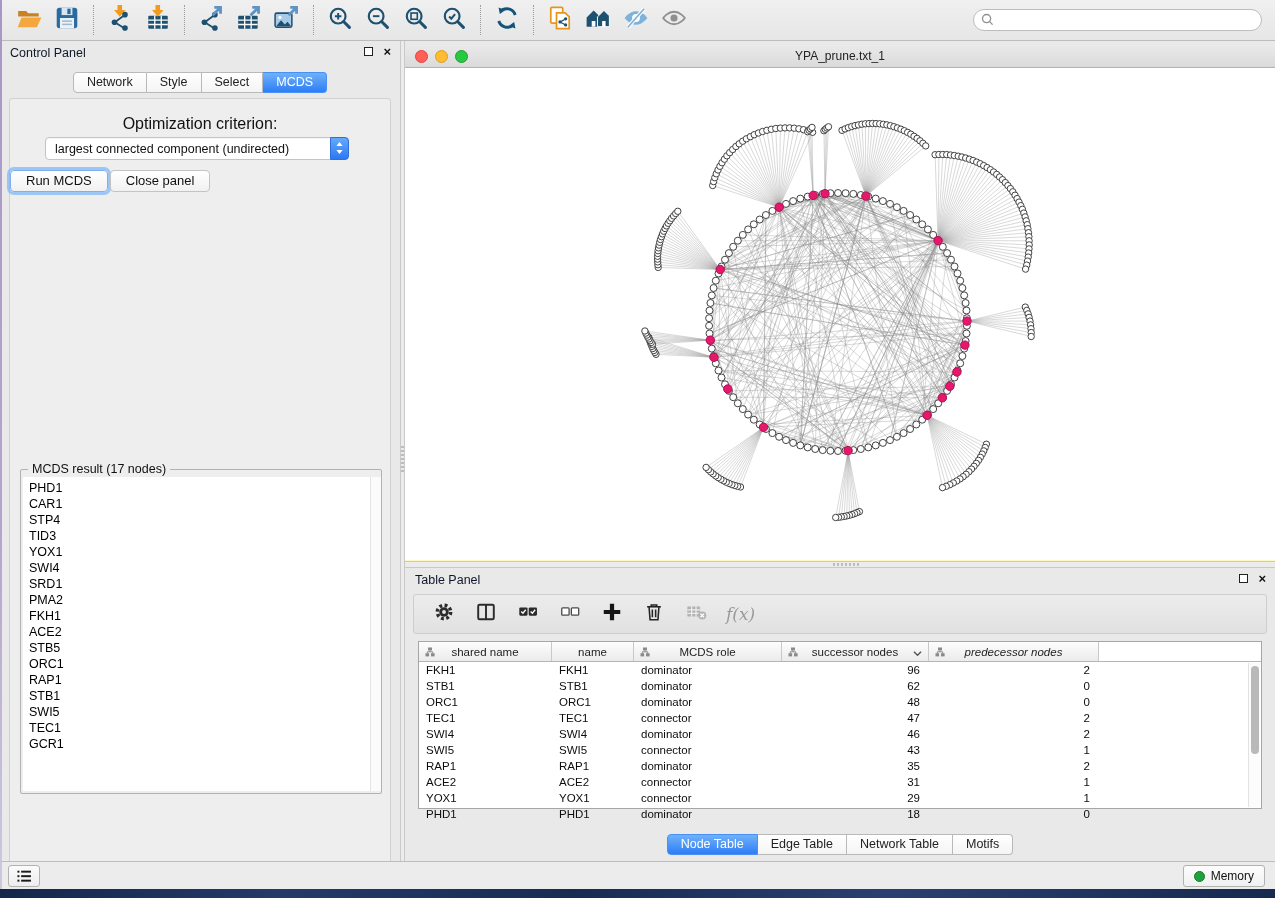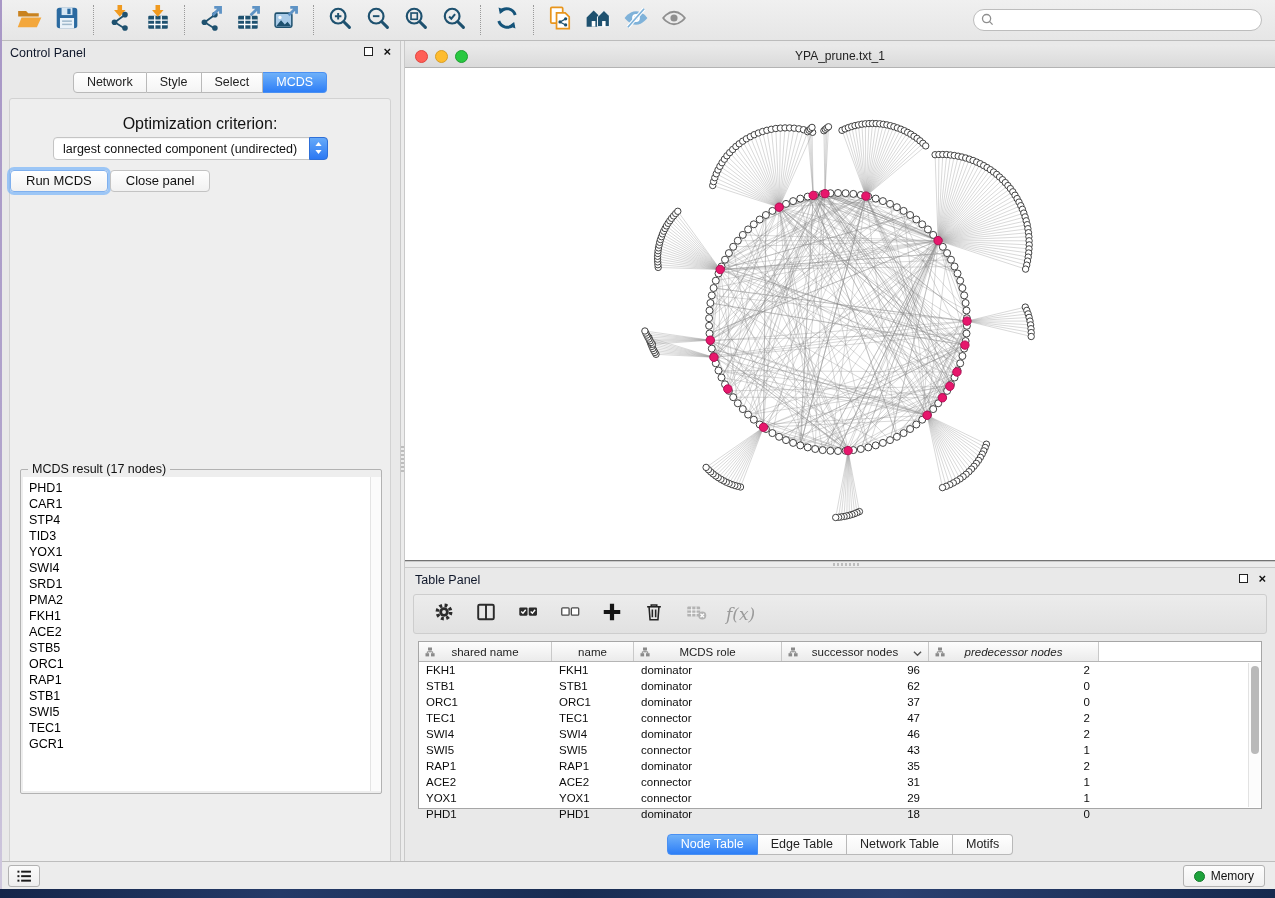--- a/index.html
+++ b/index.html
@@ -43,40 +43,40 @@
     padding:0 13px;font-size:12.5px;color:#222;height:21px;line-height:19px;cursor:default;white-space:nowrap}
   .sbtn:first-child{border-left:1px solid #b9b9b9;border-radius:4px 0 0 4px}
   .sbtn:last-child{border-radius:0 4px 4px 0}
   .sbtn.active{background:linear-gradient(#6fb1f9,#2d7ef7);color:#fff;border-color:#4a90f2}
 
   
   #cp-tabs{position:absolute;left:0;top:31px;width:400px;display:flex;justify-content:center}
   #cp-content{position:absolute;left:9px;top:57px;width:382px;height:791px;background:#eeeeee;
     border:1px solid #d2d2d2;border-radius:3px}
   #opt-label{position:absolute;left:0;top:16px;width:100%;text-align:center;font-size:16px;color:#111}
-  #combo{position:absolute;left:43px;top:38px;width:275px;height:23px;background:#fff;border:1px solid #c4c4c4;
+  #combo{position:absolute;left:35px;top:38px;width:304px;height:23px;background:#fff;border:1px solid #c4c4c4;
     border-radius:4px;display:flex;align-items:center;box-shadow:inset 0 1px 1px rgba(0,0,0,.04)}
   #combo .val{flex:1;font-size:12.5px;color:#111;padding-left:9px;white-space:nowrap;overflow:hidden}
   #combo .step{width:19px;height:23px;margin:-1px -1px 0 0;background:linear-gradient(#66aaf9,#2b78f3);
     border-radius:0 4px 4px 0;display:flex;align-items:center;justify-content:center;border:1px solid #2e6fd8}
   .btn-row{position:absolute;left:0;top:71px;width:100%;display:flex;justify-content:flex-start;gap:2px}
   .mac-btn{background:linear-gradient(#ffffff,#f1f1f1);border:1px solid #c3c3c3;border-radius:4px;height:22px;
     padding:0 15px;font-size:13px;color:#111;line-height:20px}
   .mac-btn.focused{box-shadow:0 0 0 3px rgba(112,177,250,.65);border-color:#7fb0ee}
 
   
   #result-box{position:absolute;left:10px;top:370px;width:362px;height:325px;border:1px solid #b2b2b2;border-radius:2px}
   #result-legend{position:absolute;top:-8px;left:7px;background:#eeeeee;padding:0 4px;font-size:12.5px;color:#111}
   #result-list{position:absolute;left:2px;right:2px;top:7px;bottom:2px;background:#fff;overflow:hidden}
   #result-list ul{list-style:none;padding:3px 0 0 6px}
   #result-list li{font-size:12.5px;line-height:16px;color:#000}
   #result-scroll{position:absolute;right:0;top:7px;bottom:2px;width:11px;background:#fbfbfb;border-left:1px solid #e4e4e4}
 
   
-  #network-window{position:absolute;left:0;top:4px;width:870px;height:516px;background:#737373}
+  #network-window{position:absolute;left:0;top:4px;width:870px;height:516px;background:#fef9c3}
   #net-titlebar{height:23px;background:linear-gradient(#eaeaea,#dadada);border-bottom:1px solid #b3b3b3;position:relative;
     text-align:center;font-size:12px;color:#222;line-height:22px}
   .lights{position:absolute;left:10px;top:5px;display:flex;gap:7px}
   .light{width:13px;height:13px;border-radius:50%}
   .light.red{background:#ff5f57;border:1px solid #e0443e}
   .light.yellow{background:#febc2e;border:1px solid #d89e24}
   .light.green{background:#28c840;border:1px solid #1e9e31}
   #net-canvas{position:relative;width:870px;height:492px;background:#fff;overflow:hidden}
   #net-svg{position:absolute;left:0;top:0}
 
@@ -1314,21 +1314,21 @@
               <div class="td" style="width: 133px; flex-basis: 133px;">STB1</div>
               <div class="td" style="width: 82px; flex-basis: 82px;">STB1</div>
               <div class="td" style="width: 148px; flex-basis: 148px;">dominator</div>
               <div class="td r" style="width: 147px; flex-basis: 147px;">62</div>
               <div class="td r" style="width: 170px; flex-basis: 170px;">0</div>
             </div>
             <div class="tr">
               <div class="td" style="width: 133px; flex-basis: 133px;">ORC1</div>
               <div class="td" style="width: 82px; flex-basis: 82px;">ORC1</div>
               <div class="td" style="width: 148px; flex-basis: 148px;">dominator</div>
-              <div class="td r" style="width: 147px; flex-basis: 147px;">37</div>
+              <div class="td r" style="width: 147px; flex-basis: 147px;">48</div>
               <div class="td r" style="width: 170px; flex-basis: 170px;">0</div>
             </div>
             <div class="tr">
               <div class="td" style="width: 133px; flex-basis: 133px;">TEC1</div>
               <div class="td" style="width: 82px; flex-basis: 82px;">TEC1</div>
               <div class="td" style="width: 148px; flex-basis: 148px;">connector</div>
               <div class="td r" style="width: 147px; flex-basis: 147px;">47</div>
               <div class="td r" style="width: 170px; flex-basis: 170px;">2</div>
             </div>
             <div class="tr">

